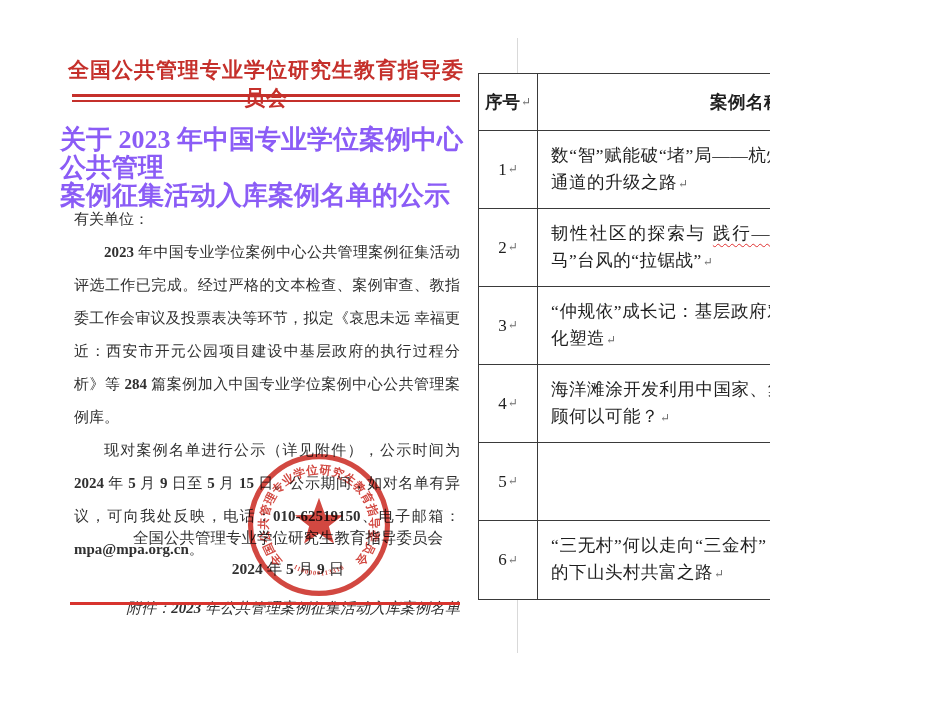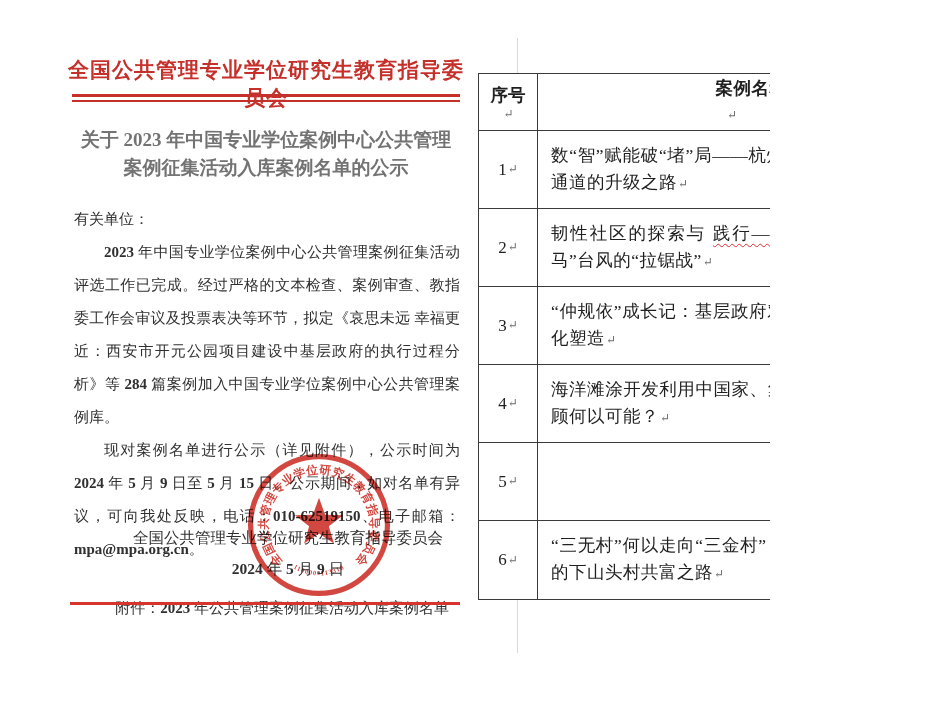--- a/index.html
+++ b/index.html
@@ -13,29 +13,29 @@
   #page-left { position:absolute; left:60px; top:0; width:412px; height:720px; background:#ffffff; }
   .org-header {
     position:absolute; left:0; top:56px; width:100%;
     text-align:center; font-size:21px; font-weight:700; letter-spacing:1px;
     color:#c5302b;
   }
   .double-line-top { position:absolute; left:12px; top:94px; width:388px; height:3px; background:#c5302b; }
   .double-line-bot { position:absolute; left:12px; top:100px; width:388px; height:2px; background:#c5302b; }
   .doc-title {
     position:absolute; left:0; top:126px; width:100%;
-    text-align:center; font-size:19px; font-weight:700; line-height:28px; color:#737373;
+    font-size:26px; font-weight:700; line-height:28px; color:#8b5cf6;
   }
   .doc-body {
     position:absolute; left:14px; top:203px; width:386px;
     font-size:15px; line-height:33px; color:#303030; text-align:justify;
   }
   .doc-body .salutation { text-align:left; }
   .doc-body p.indent { text-indent:2em; }
-  .doc-body .attachment { margin-top:26px; text-indent:2em; text-align:center; white-space:nowrap; }
+  .doc-body .attachment { margin-top:26px; text-indent:2em; text-align:right; white-space:nowrap;font-style:italic; }
   .doc-body b { font-family:"Liberation Serif","DejaVu Serif",serif; }
   .signature-block {
     position:absolute; left:0; top:522px; width:100%;
     text-align:center; font-size:15.5px; line-height:31px; color:#303030;
     padding-left:44px;
   }
   .bottom-rule { position:absolute; left:10px; top:602px; width:390px; height:3px; background:#d8342e; }
   .seal {
     position:absolute; left:184px; top:450px; width:150px; height:150px;
     mix-blend-mode:multiply; opacity:.93;
@@ -58,21 +58,21 @@
     font-size:17px; color:#1f1f1f;
   }
   .cell-name {
     flex:1; padding:9px 11px 9px 13px;
     font-size:17.5px; line-height:27px; letter-spacing:.5px;
     text-align:justify; color:#1f1f1f;
     display:flex; align-items:center;
   }
   .cell-name .txt { width:100%; }
   .trow.header { height:57px; }
-  .trow.header .cell-no, .trow.header .cell-name { font-weight:700; font-size:17.5px;flex-direction:column; }
+  .trow.header .cell-no, .trow.header .cell-name { font-weight:700; font-size:17.5px; }
   .trow.header .cell-name { text-align:center; justify-content:center; }
   .trow.header .cell-name .txt { width:auto;margin-left:40px; }
   .trow.data { min-height:78px; }
   .pmark { font-size:12px; color:#6f6f6f; font-weight:400; letter-spacing:0; margin-left:1px; }
   .row-mark {
     position:absolute; right:-15px; top:3px;
     font-size:11px; color:#9a9a9a; font-weight:400;
   }
   .wavy {
     text-decoration-line:underline; text-decoration-style:wavy;

